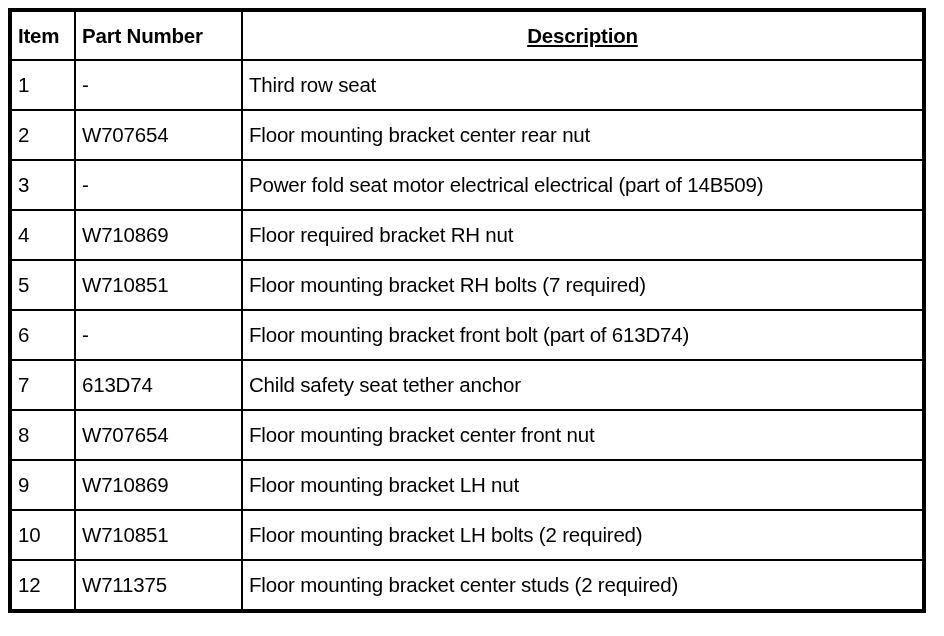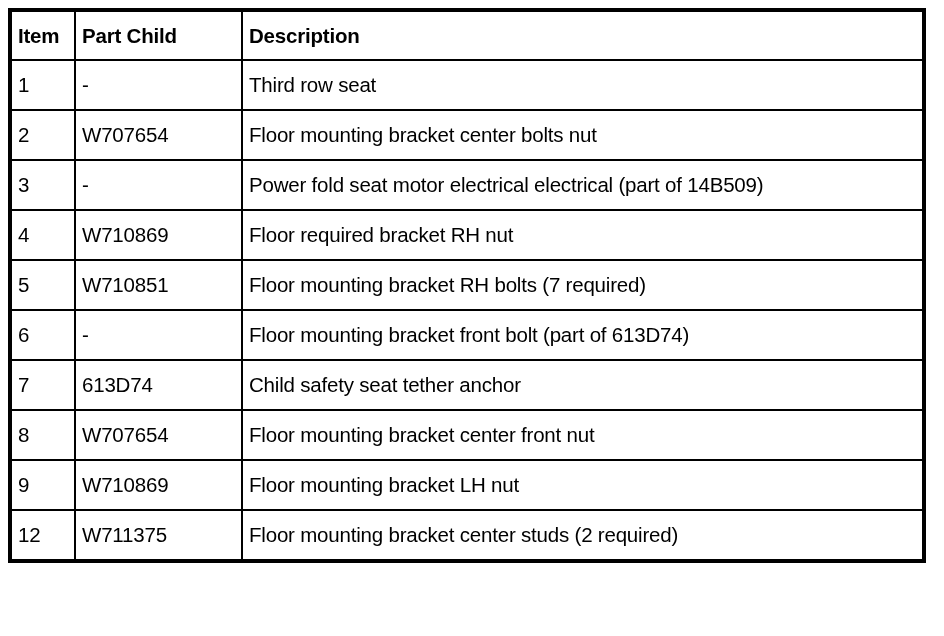--- a/index.html
+++ b/index.html
@@ -51,21 +51,22 @@
     overflow: hidden;
   }
 
   .parts-table thead th {
     font-weight: bold;
     height: 47px;
     text-align: left;
   }
 
   .parts-table thead th.desc-head {
-    text-align: left;
+    text-align: center;
+    text-decoration: underline;
   }
 
   .parts-table tbody td {
     font-weight: normal;
     text-align: left;
   }
 
   .cell-item { padding-left: 6px; }
   .cell-part { padding-left: 8px; }
   .cell-desc { padding-left: 10px; }
@@ -76,34 +77,34 @@
 <div class="sheet">
   <table class="parts-table">
     <colgroup>
       <col class="col-item">
       <col class="col-part">
       <col class="col-desc">
     </colgroup>
     <thead>
       <tr>
         <th class="item-head">Item</th>
-        <th class="part-head">Part Child</th>
+        <th class="part-head">Part Number</th>
         <th class="desc-head">Description</th>
       </tr>
     </thead>
     <tbody>
       <tr>
         <td class="cell-item">1</td>
         <td class="cell-part">-</td>
         <td class="cell-desc">Third row seat</td>
       </tr>
       <tr>
         <td class="cell-item">2</td>
         <td class="cell-part">W707654</td>
-        <td class="cell-desc">Floor mounting bracket center bolts nut</td>
+        <td class="cell-desc">Floor mounting bracket center rear nut</td>
       </tr>
       <tr>
         <td class="cell-item">3</td>
         <td class="cell-part">-</td>
         <td class="cell-desc">Power fold seat motor electrical electrical (part of 14B509)</td>
       </tr>
       <tr>
         <td class="cell-item">4</td>
         <td class="cell-part">W710869</td>
         <td class="cell-desc">Floor required bracket RH nut</td>
@@ -127,19 +128,24 @@
         <td class="cell-item">8</td>
         <td class="cell-part">W707654</td>
         <td class="cell-desc">Floor mounting bracket center front nut</td>
       </tr>
       <tr>
         <td class="cell-item">9</td>
         <td class="cell-part">W710869</td>
         <td class="cell-desc">Floor mounting bracket LH nut</td>
       </tr>
       <tr>
+        <td class="cell-item">10</td>
+        <td class="cell-part">W710851</td>
+        <td class="cell-desc">Floor mounting bracket LH bolts (2 required)</td>
+      </tr>
+      <tr>
         <td class="cell-item">12</td>
         <td class="cell-part">W711375</td>
         <td class="cell-desc">Floor mounting bracket center studs (2 required)</td>
       </tr>
     </tbody>
   </table>
 </div>
 
 </body></html>

